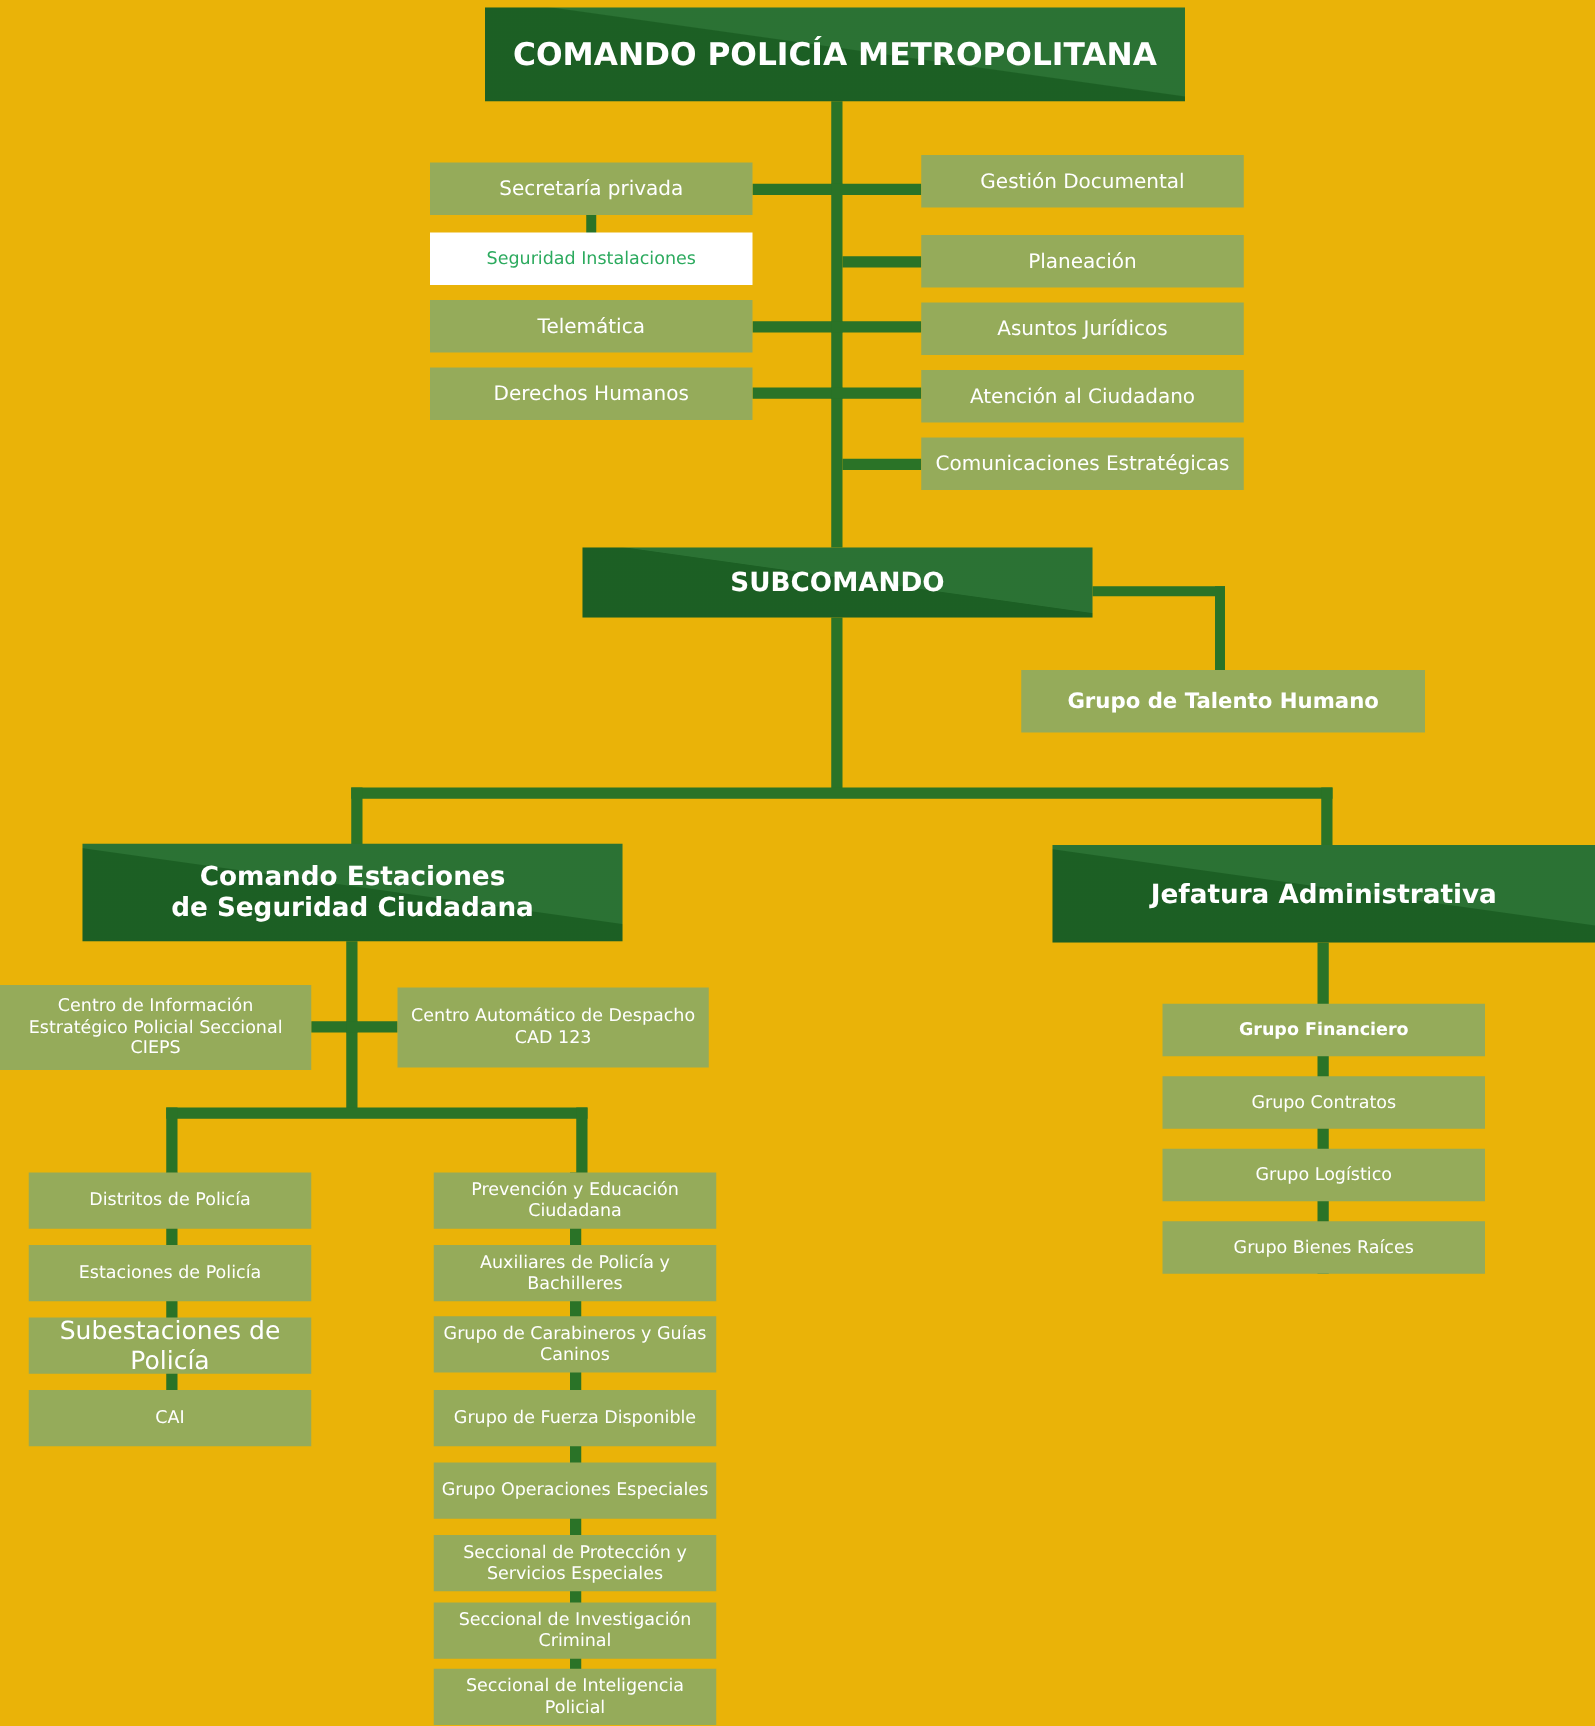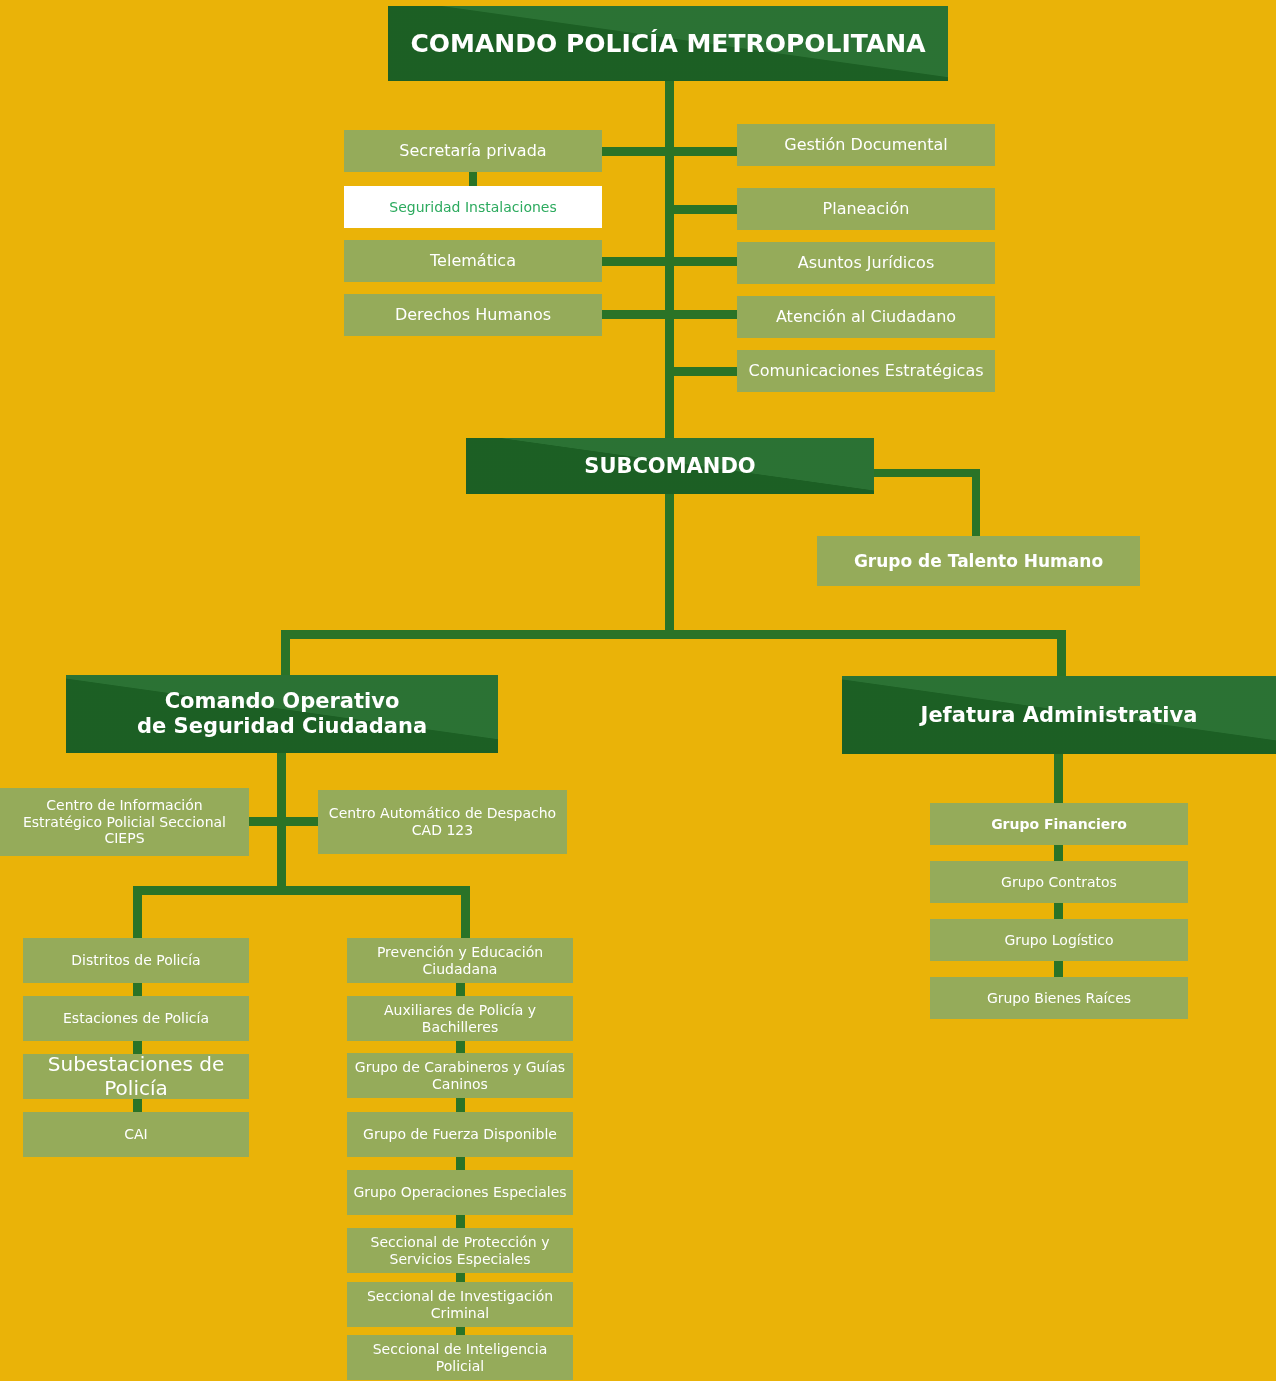--- a/index.html
+++ b/index.html
@@ -119,21 +119,21 @@
   </div>
 
   <div class="conn" style="left:665px; top:494px; width:9px; height:140px;"></div>
 
   <div class="conn" style="left:281px; top:630px; width:785px; height:9px;"></div>
   <div class="conn" style="left:281px; top:630px; width:9px; height:46px;"></div>
   <div class="conn" style="left:1057px; top:630px; width:9px; height:46px;"></div>
 
   <div class="box primary" style="left:66px; top:675px; width:432px; height:78px; font-size:21px;">
     <span class="lbl">
-      <span>Comando Operativo</span><br>
+      <span>Comando Estaciones</span><br>
       <span>de Seguridad Ciudadana</span>
     </span>
   </div>
 
   <div class="conn" style="left:277px; top:753px; width:9px; height:141px;"></div>
 
   <div class="conn" style="left:249px; top:817px; width:37px; height:9px;"></div>
   <div class="conn" style="left:277px; top:817px; width:41px; height:9px;"></div>
 
   <div class="box leaf" style="left:0px; top:788px; width:249px; height:68px; font-size:14px;">

